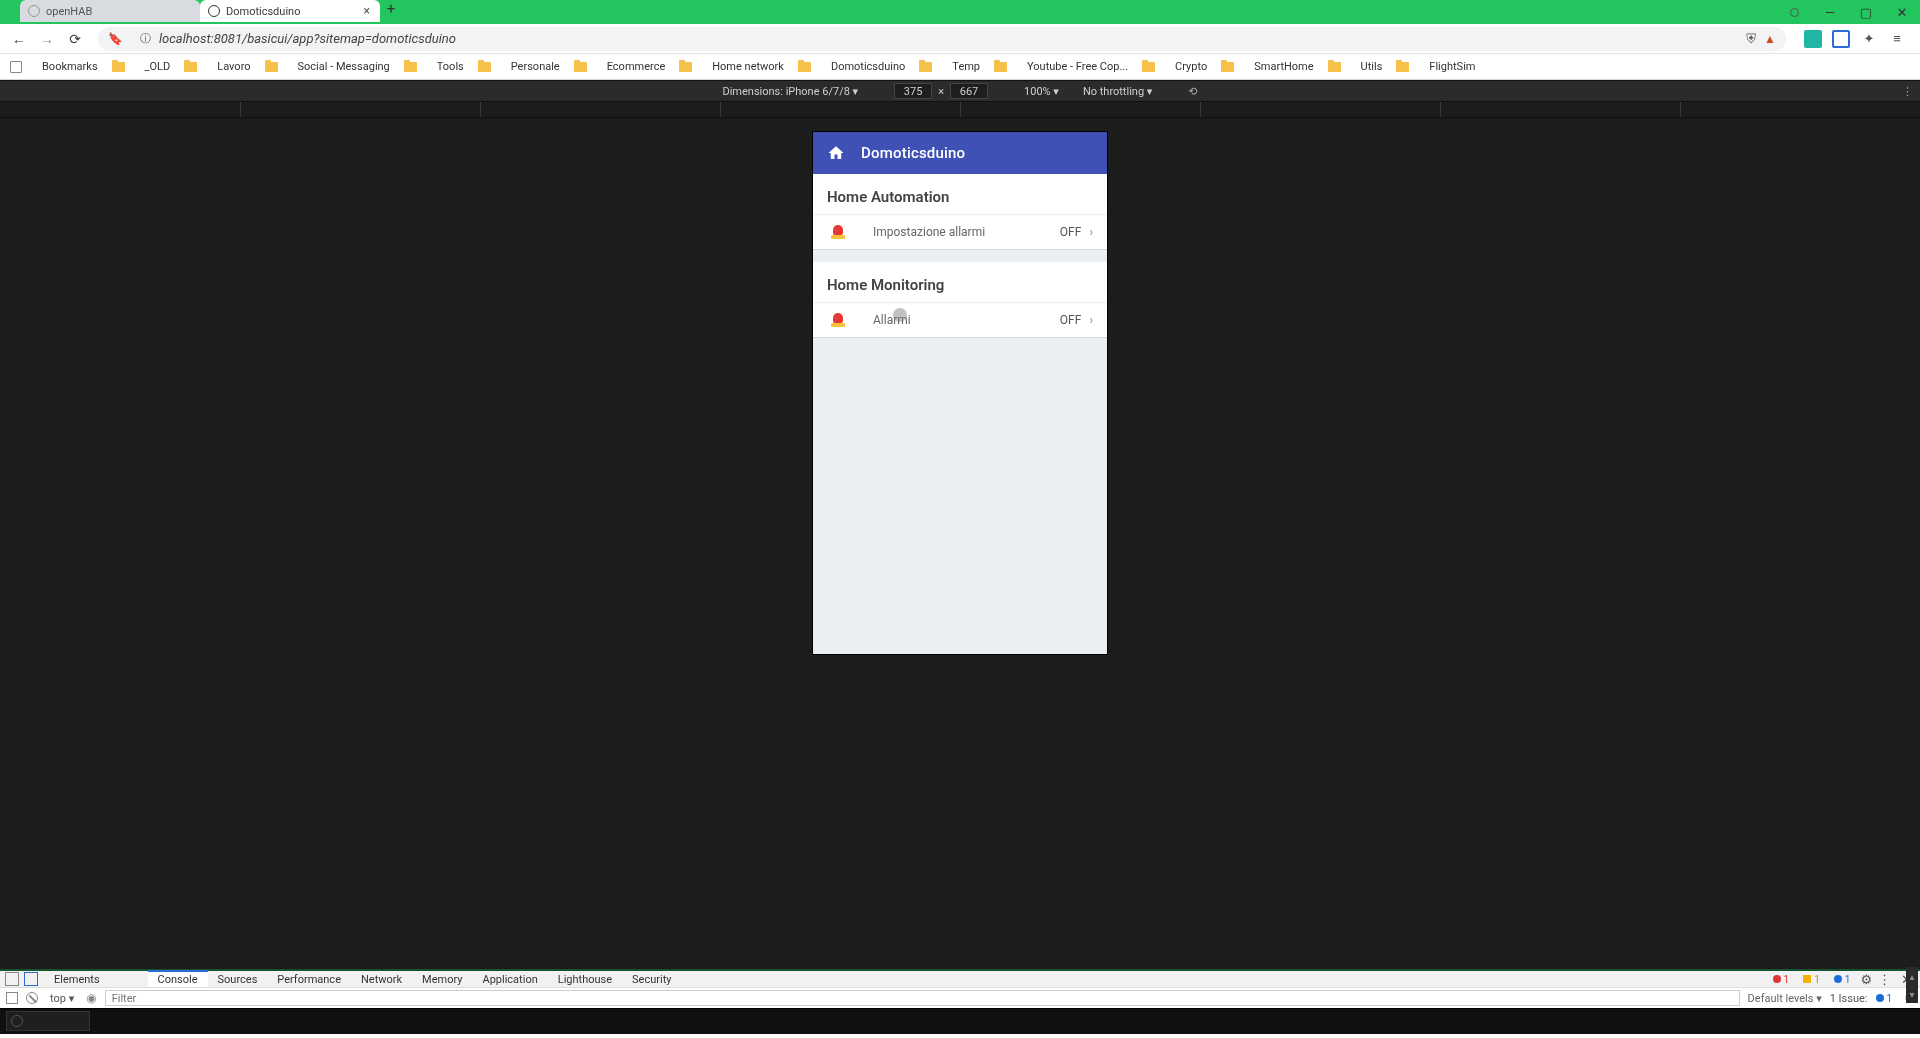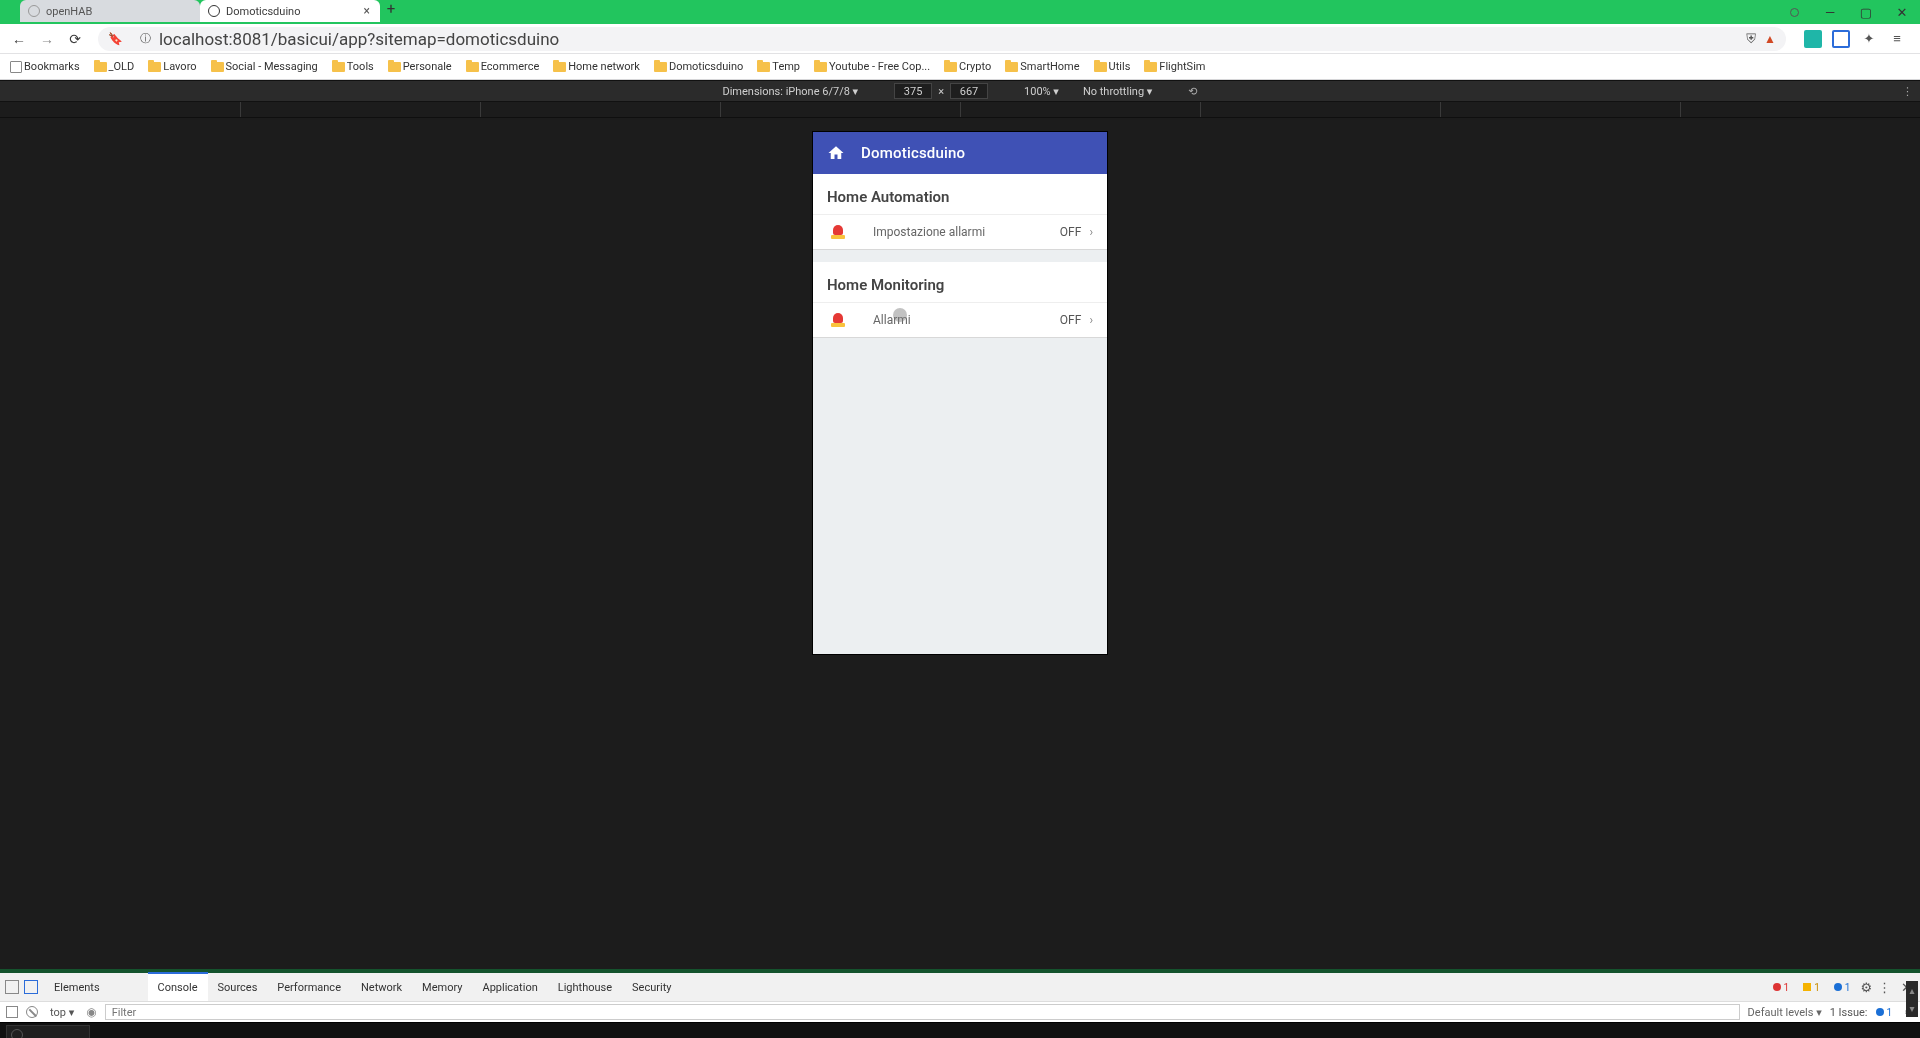--- a/index.html
+++ b/index.html
@@ -17,31 +17,31 @@
 .win-controls { position: absolute; right: 0; top: 0; display: flex; align-items: center; height: 24px; }
 .win-controls span { width: 36px; text-align: center; font-size: 13px; color: #333; cursor: pointer; }
 .win-controls .circle { width: 9px; height: 9px; border: 1.5px solid #555; border-radius: 50%; display: inline-block; }
 
 .addr-bar { height: 30px; background: #fff; display: flex; align-items: center; padding: 0 8px; gap: 6px; border-bottom: 1px solid #e2e2e4; }
 .addr-bar .nav-btn { width: 22px; height: 22px; display: flex; align-items: center; justify-content: center; color: #3b3b3b; cursor: pointer; font-size: 14px; }
 .addr-bar .nav-btn.dim { color: #8a8a8a; }
 .url-box { flex: 1; height: 24px; background: #f3f3f5; border-radius: 12px; display: flex; align-items: center; padding: 0 10px; gap: 8px; margin: 0 6px; }
 .url-box .bm { color: #555; font-size: 12px; }
 .url-box .lock { color: #555; font-size: 11px; }
-.url-box .url-text { font-size: 17px; color: #444; flex: 1; }
+.url-box .url-text { font-size: 13px; color: #444; flex: 1; font-style: italic; }
 .url-box .shield { color: #555; font-size: 13px; }
 .url-box .tri { color: #d14824; font-size: 12px; }
 .addr-bar .ext-icons { display: flex; gap: 10px; padding: 0 6px; }
 .addr-bar .ext-icons span { width: 18px; height: 18px; display: inline-flex; align-items: center; justify-content: center; font-size: 13px; color: #555; cursor: pointer; }
 .sq-teal { width: 13px; height: 13px; background: #1fb6a8; border-radius: 2px; }
 .sq-blue { width: 13px; height: 13px; border: 2px solid #2b6cd9; border-radius: 2px; }
 .puzzle { color: #555; font-size: 14px; }
 
 .bookmarks { height: 26px; background: #fff; display: flex; align-items: center; gap: 14px; padding: 0 10px; border-bottom: 1px solid #d6d6d8; }
-.bm-item { display: flex; align-items: center; gap: 2px; font-size: 11px; color: #333; cursor: pointer; }
+.bm-item { display: flex; align-items: center; gap: 20px; font-size: 11px; color: #333; cursor: pointer; }
 .bm-item .folder { width: 13px; height: 10px; background: #f6c14a; border-radius: 1px; display: inline-block; position: relative; }
 .bm-item .folder::before { content: ""; position: absolute; top: -2px; left: 0; width: 6px; height: 3px; background: #f6c14a; border-radius: 1px 1px 0 0; }
 .bm-item .bk-icon { width: 12px; height: 12px; border: 1px solid #888; border-radius: 1px; display: inline-block; }
 
 
 .dev-bar { height: 22px; background: #2b2b2b; color: #cfcfcf; display: flex; align-items: center; justify-content: center; font-size: 11px; position: relative; border-top: 1px solid #111; border-bottom: 1px solid #111; }
 .dev-bar .group { display: flex; align-items: center; gap: 6px; }
 .dev-bar input.dim { width: 38px; height: 16px; background: #1e1e1e; border: 1px solid #444; color: #cfcfcf; font-size: 11px; text-align: center; }
 .dev-bar .sep { padding: 0 12px; color: #cfcfcf; }
 .dev-bar .rot { color: #aaa; }
@@ -71,21 +71,21 @@
 .cursor-dot { position: absolute; width: 14px; height: 14px; background: rgba(120,120,120,0.45); border-radius: 50%; left: 80px; top: 5px; }
 
 .alarm-lamp { width: 14px; height: 14px; position: relative; }
 .alarm-lamp::before { content: ""; position: absolute; left: 2px; top: 0; width: 10px; height: 10px; background: #e53935; border-radius: 5px 5px 2px 2px; }
 .alarm-lamp::after { content: ""; position: absolute; left: 0; bottom: 0; width: 14px; height: 4px; background: #f9c23c; border-radius: 1px; }
 .gas-icon { width: 10px; height: 14px; position: relative; }
 .gas-icon::before { content: ""; position: absolute; left: 1px; top: 3px; width: 8px; height: 11px; background: #c62828; border-radius: 1px; }
 .gas-icon::after { content: ""; position: absolute; left: 3px; top: 0; width: 4px; height: 3px; background: #555; border-radius: 1px; }
 
 
-.devtools-tabs { height: 32px; background: #f1f1f1; border-top: 4px solid #14532d; display: flex; align-items: center; font-size: 11px; color: #333; position: relative; }
+.devtools-tabs { height: 18px; background: #f1f1f1; border-top: 2px solid #14532d; display: flex; align-items: center; font-size: 11px; color: #333; position: relative; }
 .devtools-tabs .insp { width: 14px; height: 14px; border: 1px solid #888; margin: 0 5px; display: inline-block; position: relative; cursor: pointer; }
 .devtools-tabs .toggle-dev { width: 14px; height: 14px; border: 1px solid #2b6cd9; margin-right: 6px; display: inline-block; position: relative; cursor: pointer; }
 .devtools-tabs .dtab { padding: 0 10px; height: 100%; display: flex; align-items: center; cursor: pointer; }
 .devtools-tabs .dtab.active { background: #fff; border-top: 2px solid #2b6cd9; margin-top: -1px; height: calc(100% + 1px); margin-left: 38px; }
 .devtools-tabs .right { position: absolute; right: 4px; display: flex; align-items: center; gap: 6px; }
 .badge { font-size: 10px; padding: 0 4px; border-radius: 2px; display: inline-flex; align-items: center; gap: 3px; }
 .badge.err { background: transparent; color: #d33; }
 .badge.warn { background: transparent; color: #c78b00; }
 .badge.info { background: transparent; color: #1a6fd6; }
 .badge .dot { width: 8px; height: 8px; border-radius: 50%; display: inline-block; }

